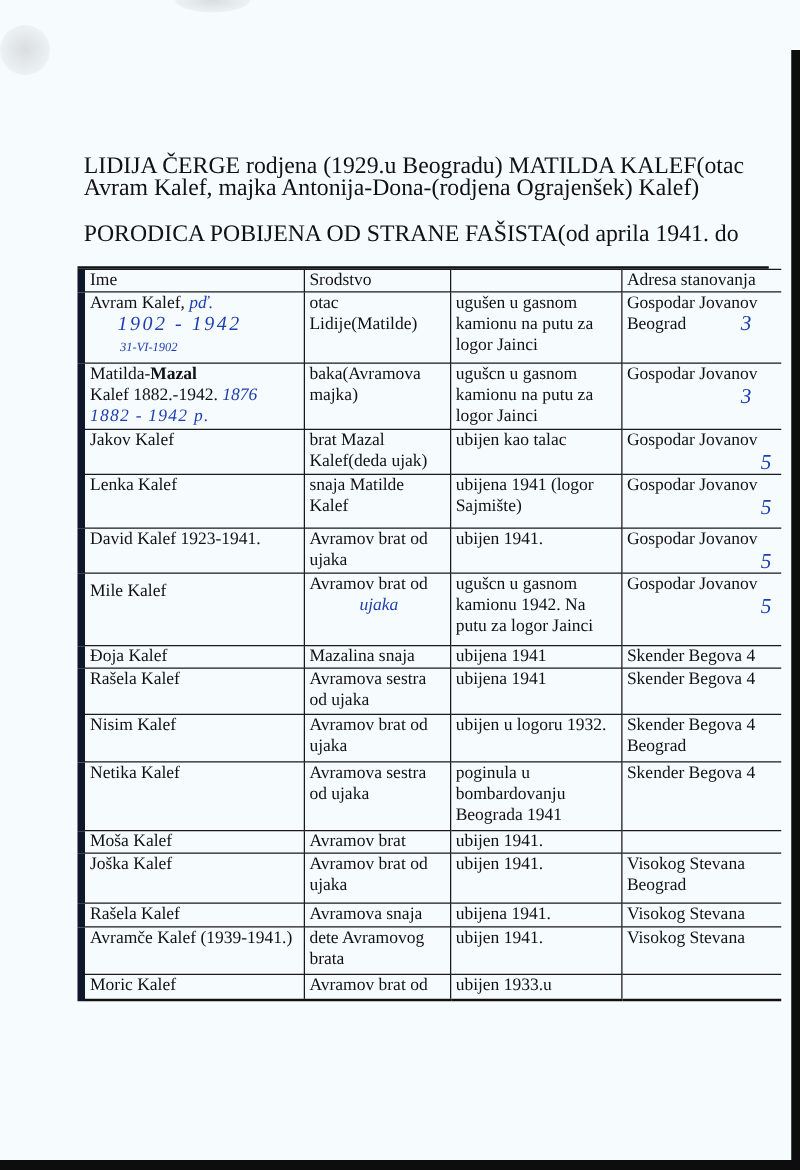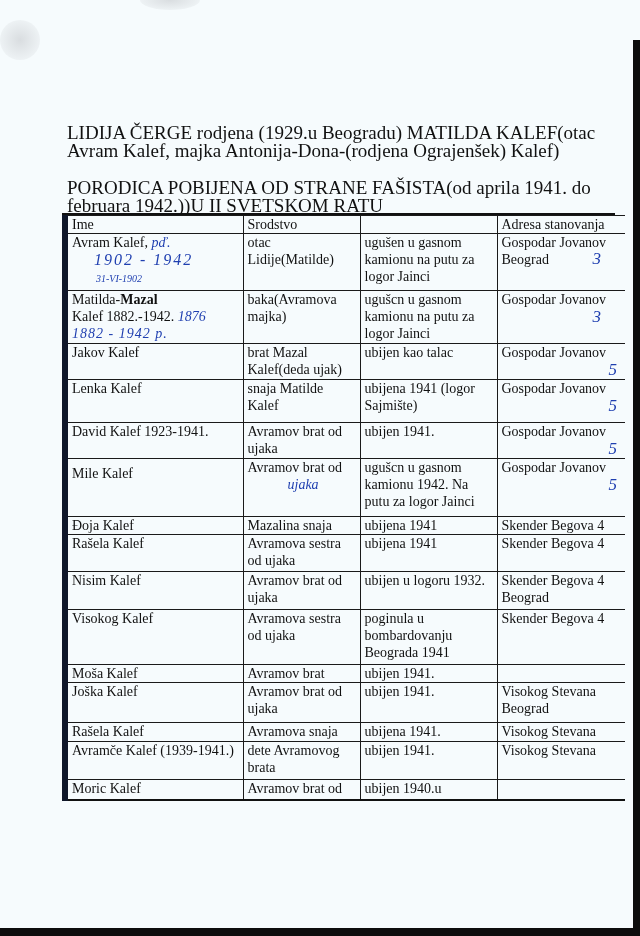--- a/index.html
+++ b/index.html
@@ -53,21 +53,20 @@
 <div class="smudge" style="left:0;top:20px;width:40px;height:40px;"></div>
 <div class="smudge" style="left:140px;top:-10px;width:60px;height:20px;"></div>
 <div class="page-edge-right"></div>
 <div class="page-edge-bottom"></div>
 
 <div class="heading">
   <p>LIDIJA ČERGE  rodjena (1929.u Beogradu) MATILDA KALEF(otac</p>
   <p>Avram Kalef, majka Antonija-Dona-(rodjena Ograjenšek) Kalef)</p>
   <div class="gap"></div>
   <p>PORODICA POBIJENA OD STRANE FAŠISTA(od  aprila 1941. do</p>
-  <p>februara 1942.))U II SVETSKOM RATU</p>
 </div>
 
 <div class="topline"></div>
 
 <table class="grid">
   <colgroup>
     <col style="width:178px">
       <col style="width:117px">
       <col style="width:137px">
       <col style="width:128px">
@@ -168,21 +167,21 @@
   </tr>
 
   <tr style="height:38px">
     <td class="c1">Nisim Kalef</td>
     <td style="white-space:normal">Avramov brat od ujaka</td>
     <td style="white-space:normal">ubijen u logoru 1932.</td>
     <td class="c4" style="white-space:normal">Skender Begova 4 Beograd</td>
   </tr>
 
   <tr style="height:55px">
-    <td class="c1">Visokog  Kalef</td>
+    <td class="c1">Netika  Kalef</td>
     <td style="white-space:normal">Avramova sestra od ujaka</td>
     <td style="white-space:normal">poginula u bombardovanju Beograda 1941</td>
     <td class="c4">Skender Begova 4</td>
   </tr>
 
   <tr style="height:18px">
     <td class="c1">Moša Kalef</td>
     <td>Avramov brat</td>
     <td>ubijen 1941.</td>
     <td class="c4"></td>
@@ -206,17 +205,17 @@
     <td class="c1" style="white-space:normal">Avramče Kalef (1939-1941.)</td>
     <td style="white-space:normal">dete Avramovog brata</td>
     <td>ubijen  1941.</td>
     <td class="c4">Visokog Stevana</td>
   </tr>
 
 
   <tr class="last" style="height:20px">
     <td class="c1">Moric Kalef</td>
     <td>Avramov brat od</td>
-    <td>ubijen 1940.u</td>
+    <td>ubijen 1933.u</td>
     <td class="c4"></td>
   </tr>
 </tbody>
   </table>
 
 </body></html>

